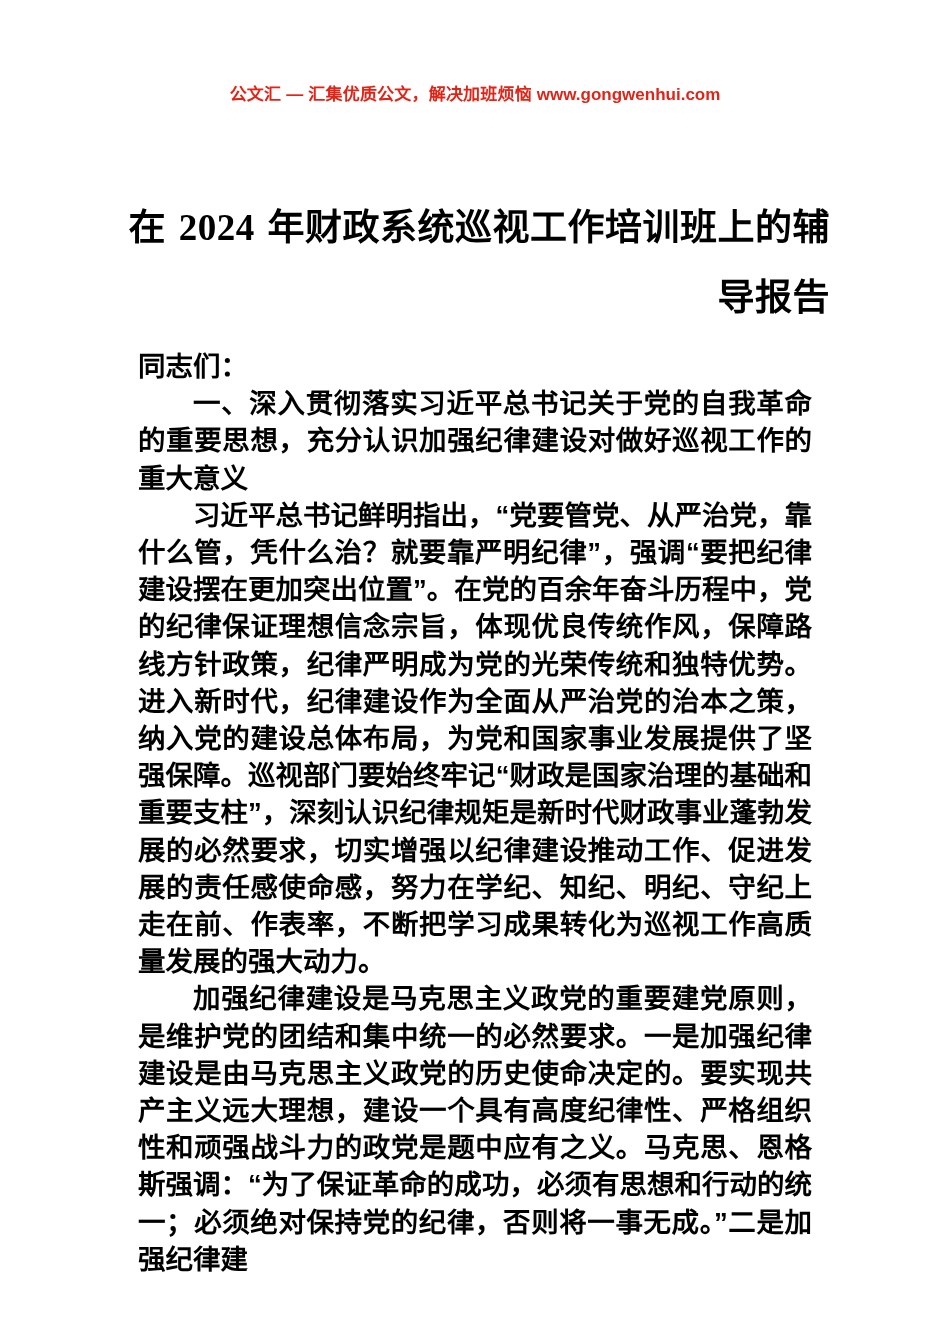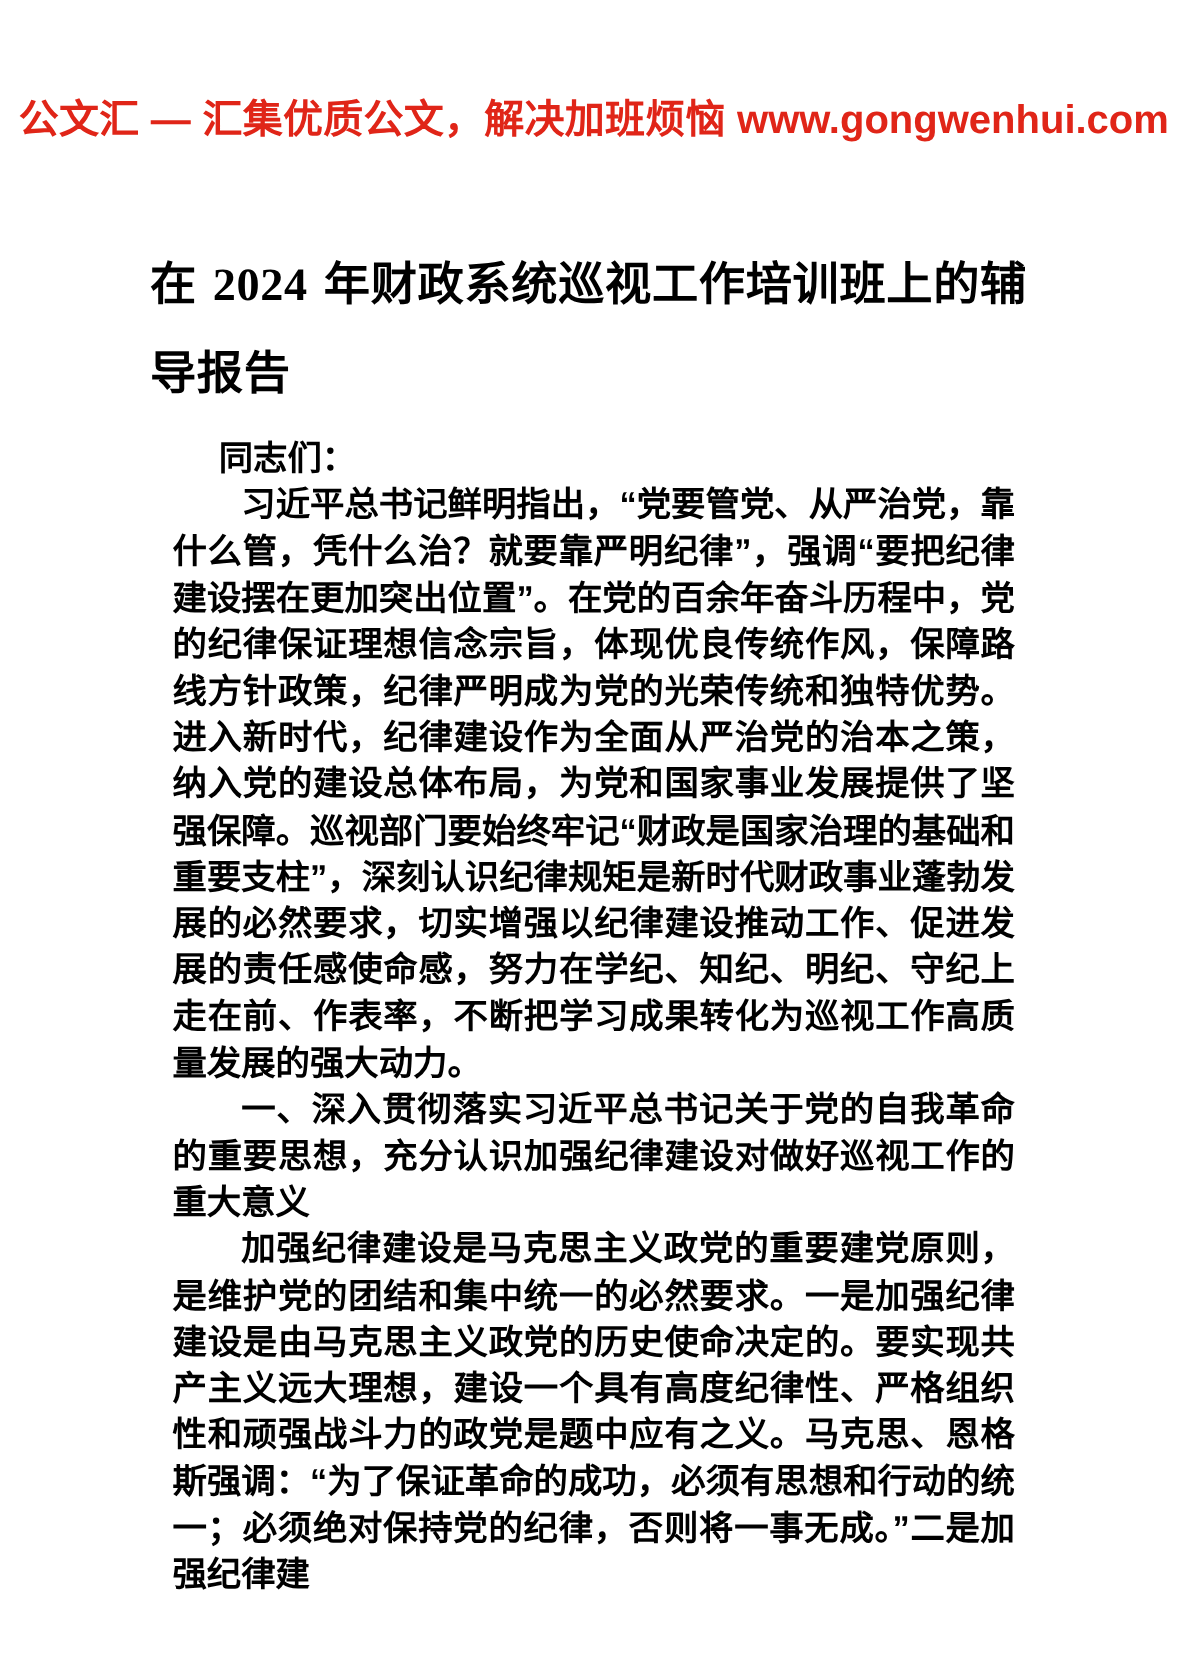--- a/index.html
+++ b/index.html
@@ -22,41 +22,41 @@
     box-sizing: border-box;
   }
 
   
   .site-banner {
     position: absolute;
     top: 78px;
     left: 0;
     width: 950px;
     text-align: center;
-    font-size: 32px;
+    font-size: 17px;
     line-height: 34px;
     font-weight: 700;
     letter-spacing: 0.2px;
     white-space: nowrap;
   }
   .site-banner .bn-cn {
     font-family: "Liberation Sans", "DejaVu Sans", sans-serif;
   }
   .site-banner .bn-url {
     font-family: "Liberation Sans", "DejaVu Sans", sans-serif;
     letter-spacing: 0px;
   }
 
   
   .doc-title {
     position: absolute;
     top: 168px;
     left: 120px;
     width: 710px;
-    text-align: left;
+    text-align: right;
     font-size: 37px;
     line-height: 70px;
     font-weight: 700;
     letter-spacing: 0.5px;
     font-family: "Liberation Sans", "DejaVu Sans", sans-serif;
   }
   .doc-title .yr {
     font-family: "Liberation Serif", "DejaVu Serif", serif;
     font-weight: 700;
     padding: 0 2px;
@@ -80,34 +80,33 @@
     padding: 0;
     text-align: justify;
     text-justify: inter-ideograph;
     word-break: break-all;
   }
   .doc-body p.indent {
     text-indent: 2em;
   }
   .doc-body p.noindent {
     text-indent: 0;
-    margin-left: 37px;
   }
 </style>
 </head>
 <body>
 
 <div class="page" style="background: rgb(255, 255, 255); color: rgb(0, 0, 0);">
 
   <div class="site-banner" style="color: rgb(224, 37, 24);">
     <span class="bn-cn">公文汇 — 汇集优质公文，解决加班烦恼 </span><span class="bn-url">www.gongwenhui.com</span>
   </div>
 
   <h1 class="doc-title"><span>在 </span><span class="yr">2024</span><span> 年财政系统巡视工作培训班上的辅导报告</span></h1>
 
   <div class="doc-body">
     <p class="noindent">同志们：</p>
+    <p class="indent">一、深入贯彻落实习近平总书记关于党的自我革命的重要思想，充分认识加强纪律建设对做好巡视工作的重大意义</p>
     <p class="indent">习近平总书记鲜明指出，“党要管党、从严治党，靠什么管，凭什么治？就要靠严明纪律”，强调“要把纪律建设摆在更加突出位置”。在党的百余年奋斗历程中，党的纪律保证理想信念宗旨，体现优良传统作风，保障路线方针政策，纪律严明成为党的光荣传统和独特优势。进入新时代，纪律建设作为全面从严治党的治本之策，纳入党的建设总体布局，为党和国家事业发展提供了坚强保障。巡视部门要始终牢记“财政是国家治理的基础和重要支柱”，深刻认识纪律规矩是新时代财政事业蓬勃发展的必然要求，切实增强以纪律建设推动工作、促进发展的责任感使命感，努力在学纪、知纪、明纪、守纪上走在前、作表率，不断把学习成果转化为巡视工作高质量发展的强大动力。</p>
-    <p class="indent">一、深入贯彻落实习近平总书记关于党的自我革命的重要思想，充分认识加强纪律建设对做好巡视工作的重大意义</p>
     <p class="indent">加强纪律建设是马克思主义政党的重要建党原则，是维护党的团结和集中统一的必然要求。一是加强纪律建设是由马克思主义政党的历史使命决定的。要实现共产主义远大理想，建设一个具有高度纪律性、严格组织性和顽强战斗力的政党是题中应有之义。马克思、恩格斯强调：“为了保证革命的成功，必须有思想和行动的统一；必须绝对保持党的纪律，否则将一事无成。”二是加强纪律建</p>
   </div>
 
 </div>
 
 </body></html>

